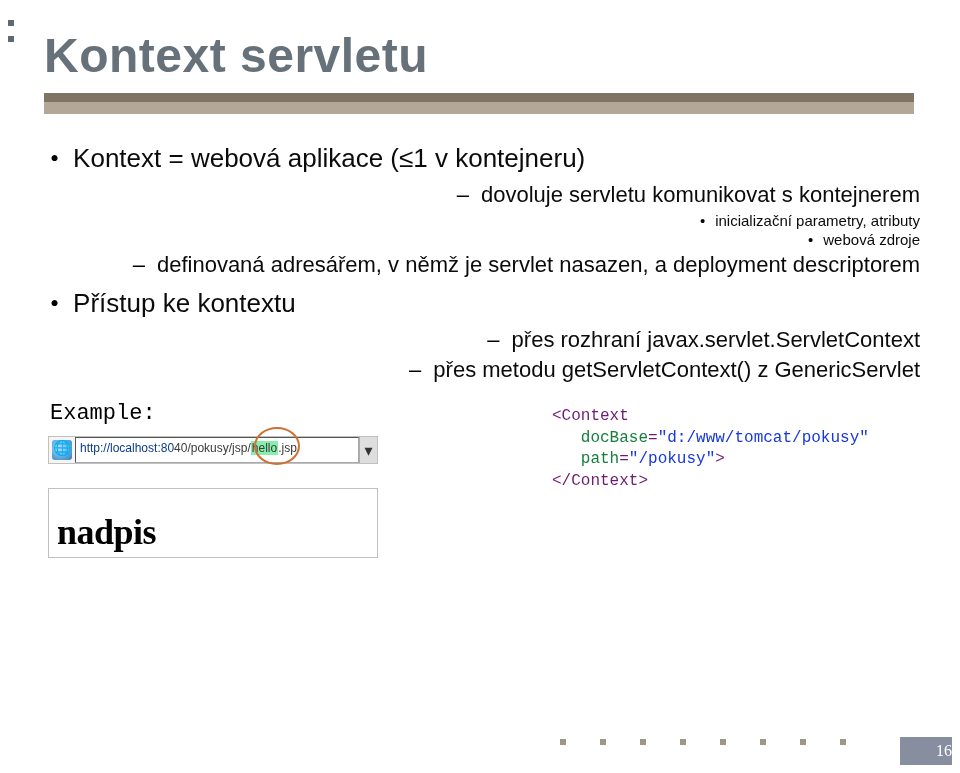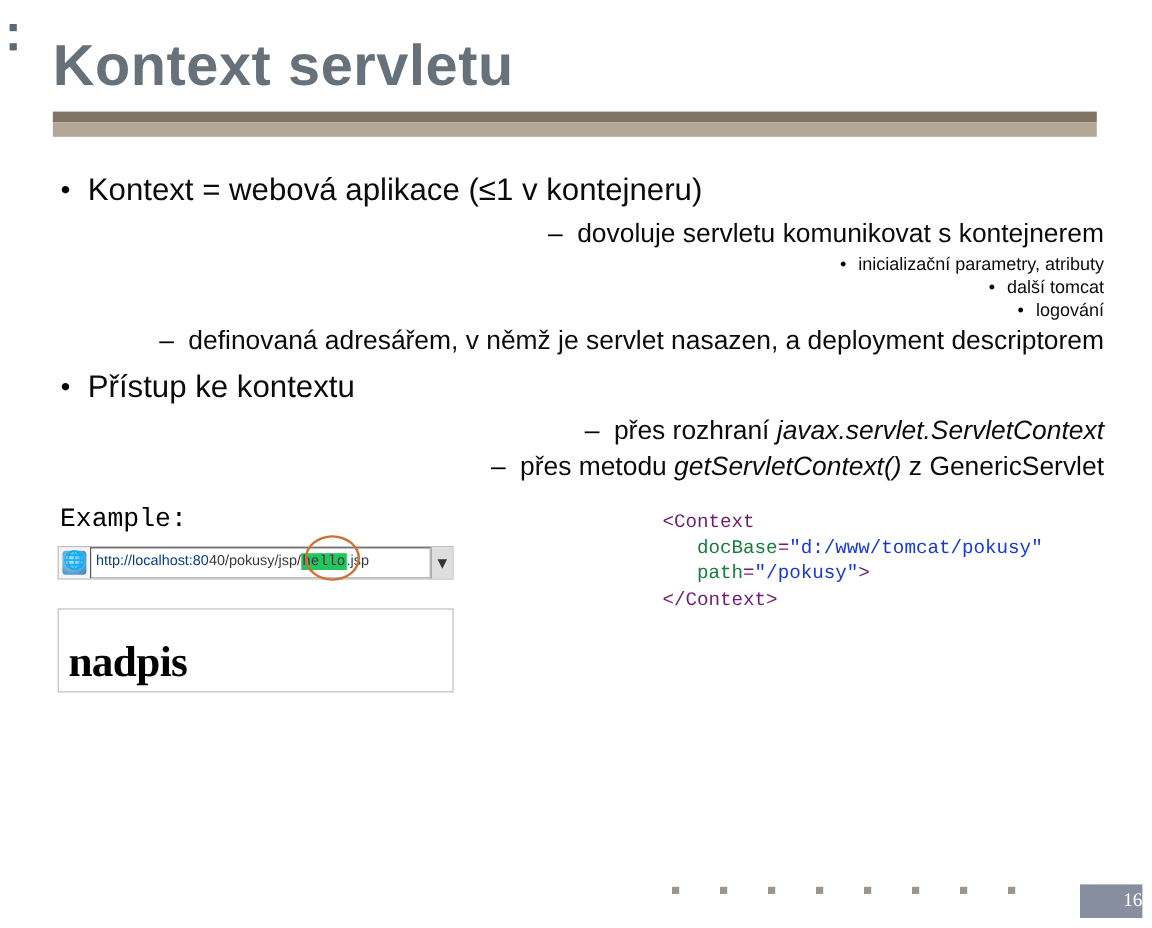--- a/index.html
+++ b/index.html
@@ -13,29 +13,29 @@
   .content { padding-left:6px; }
   ul { list-style:none; }
   .lvl1 > li { font-size:26px; color:#0b0b0b; margin-bottom:10px; }
   .lvl1 > li > .b { color:#000; margin-right:14px; font-family:Verdana; }
   .lvl2 { margin-top:8px; margin-left:40px;text-align:right; }
   .lvl2 > li { font-size:22px; color:#0b0b0b; margin-bottom:4px; }
   .lvl2 > li > .d { color:#000; margin-right:12px; }
   .lvl3 { margin-top:4px; margin-left:40px; }
   .lvl3 > li { font-size:15px; color:#0b0b0b; margin-bottom:2px; }
   .lvl3 > li > .d2 { color:#000; margin-right:10px; display:inline-block; width:12px; }
-  .italic { font-style:italic; }
+  .italic { }
   .mono { font-family:"Courier New",monospace; font-size:22px; margin-top:18px; }
   .example-row { position:relative; width:870px; height:160px; margin-top:6px; }
   .url-box { position:absolute; top:4px; left:-2px; width:330px; height:28px; display:flex; align-items:center; border:1px solid #c0c0c0; background:#f5f5f5; }
   .url-box .globe { width:20px; height:20px; margin:0 3px; border-radius:3px; background:radial-gradient(circle at 8px 8px,#b8e2ff 0%,#5ca6d6 60%,#3c7bb0 100%); position:relative; }
   .url-box .globe::after{ content:'🌐'; font-size:15px; position:absolute; left:1px; top:-1px; }
   .url-box .addr { flex:1; height:100%; background:#fff; border:1px inset #aaa; font-family:Tahoma,sans-serif; font-size:12px; color:#3a3a3a; padding:3px 4px; }
   .url-box .addr .blue { color:#0a3c8c; }
-  .url-box .addr .hl { background:#22c55e; padding:0 1px;font-family:Liberation Mono, monospace; }
+  .url-box .addr .hl { background:#86efac; padding:0 1px; }
   .url-box .drop { width:18px; height:100%; background:#dedede; border-left:1px solid #aaa; display:flex; align-items:center; justify-content:center; color:#333; }
   .circle { position:absolute; top:-5px; left:204px; width:46px; height:38px; border:2px solid #d07030; border-radius:50%; }
   .nadpis-box { position:absolute; top:56px; left:-2px; width:330px; border:1px solid #c0c0c0; padding:22px 8px 4px 8px; background:#fff; }
   .nadpis { font-family:"Times New Roman",serif; font-size:36px; font-weight:900; color:#000; letter-spacing:-0.5px; }
   .xml-block { position:absolute; top:-26px; left:502px; font-family:"Courier New",monospace; font-size:16px; line-height:1.35; white-space:pre; }
   .xml-attr { color:#15803d; }
   .xml-val { color:#1838dc; }
   .xml-punc { color:#701a75; }
   .deco-edge { position:absolute; top:0; left:0; }
   .deco-edge .sq { position:absolute; width:6px; height:6px; background:#5e6a73; }
@@ -63,22 +63,21 @@
 
   <div class="content">
     <ul class="lvl1">
       <li>
         <span class="b">•</span><span>Kontext = webová aplikace (≤1 v kontejneru)</span>
         <ul class="lvl2">
           <li>
             <span class="d">–</span><span>dovoluje servletu komunikovat s kontejnerem</span>
             <ul class="lvl3">
               <li><span class="d2">•</span><span>inicializační parametry, atributy</span></li>
-              <li><span class="d2">•</span><span>další tomcat</span></li>
-              <li><span class="d2">•</span><span>logování</span></li>
+              <li><span class="d2">•</span><span>webová zdroje</span></li>
             </ul>
           </li>
           <li>
             <span class="d">–</span><span>definovaná adresářem, v němž je servlet nasazen, a deployment descriptorem</span>
           </li>
         </ul>
       </li>
       <li>
         <span class="b">•</span><span>Přístup ke kontextu</span>
         <ul class="lvl2">

